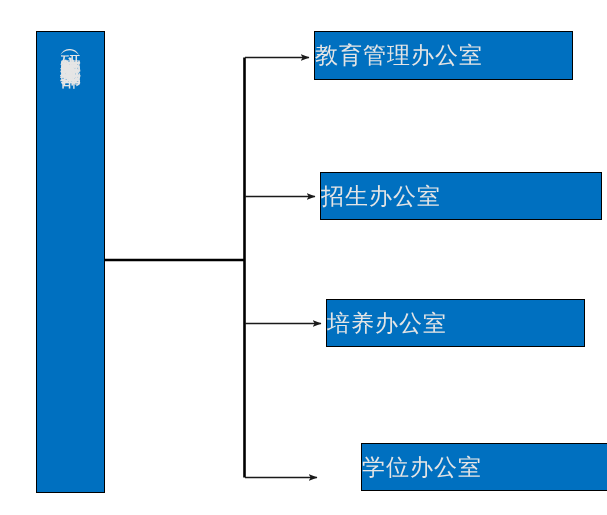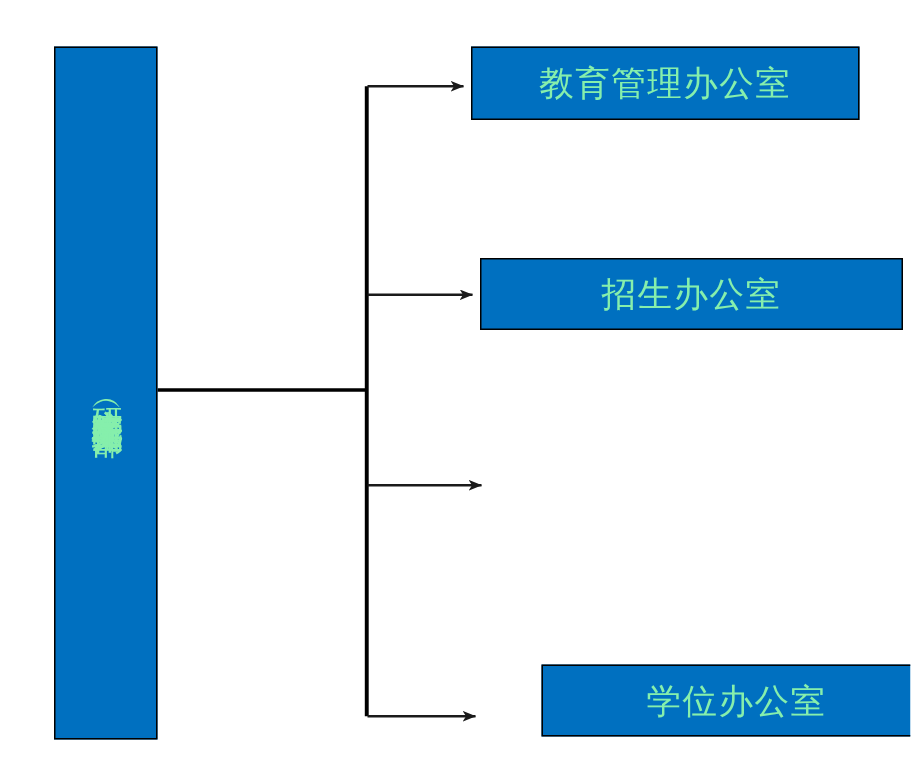--- a/index.html
+++ b/index.html
@@ -16,22 +16,22 @@
     height: 515px;
     background: #ffffff;
     overflow: hidden;
   }
   .node {
     position: absolute;
     box-sizing: border-box;
     border: 1.5px solid #000000;
     display: flex;
     align-items: center;
-    justify-content: center;
-    color: #86efac;
+    justify-content: flex-start;
+    color: #e5e5e5;
     line-height: 1.05;
   }
   .node-root {
     left: 36px;
     top: 31px;
     width: 69px;
     height: 462px;
     writing-mode: vertical-rl;
     text-orientation: upright;
     font-size: 21px;
@@ -86,18 +86,21 @@
   </div>
 
   <div class="node node-leaf leaf-1" style="background:#0070C0;">
     <span>教育管理办公室</span>
   </div>
 
   <div class="node node-leaf leaf-2" style="background:#0070C0;">
     <span>招生办公室</span>
   </div>
 
+  <div class="node node-leaf leaf-3" style="background:#0070C0;">
+    <span>培养办公室</span>
+  </div>
 
   <div class="node node-leaf leaf-4" style="background:#0070C0;margin-left:39px;">
     <span>学位办公室</span>
   </div>
 
 </div>
 
 </body></html>

